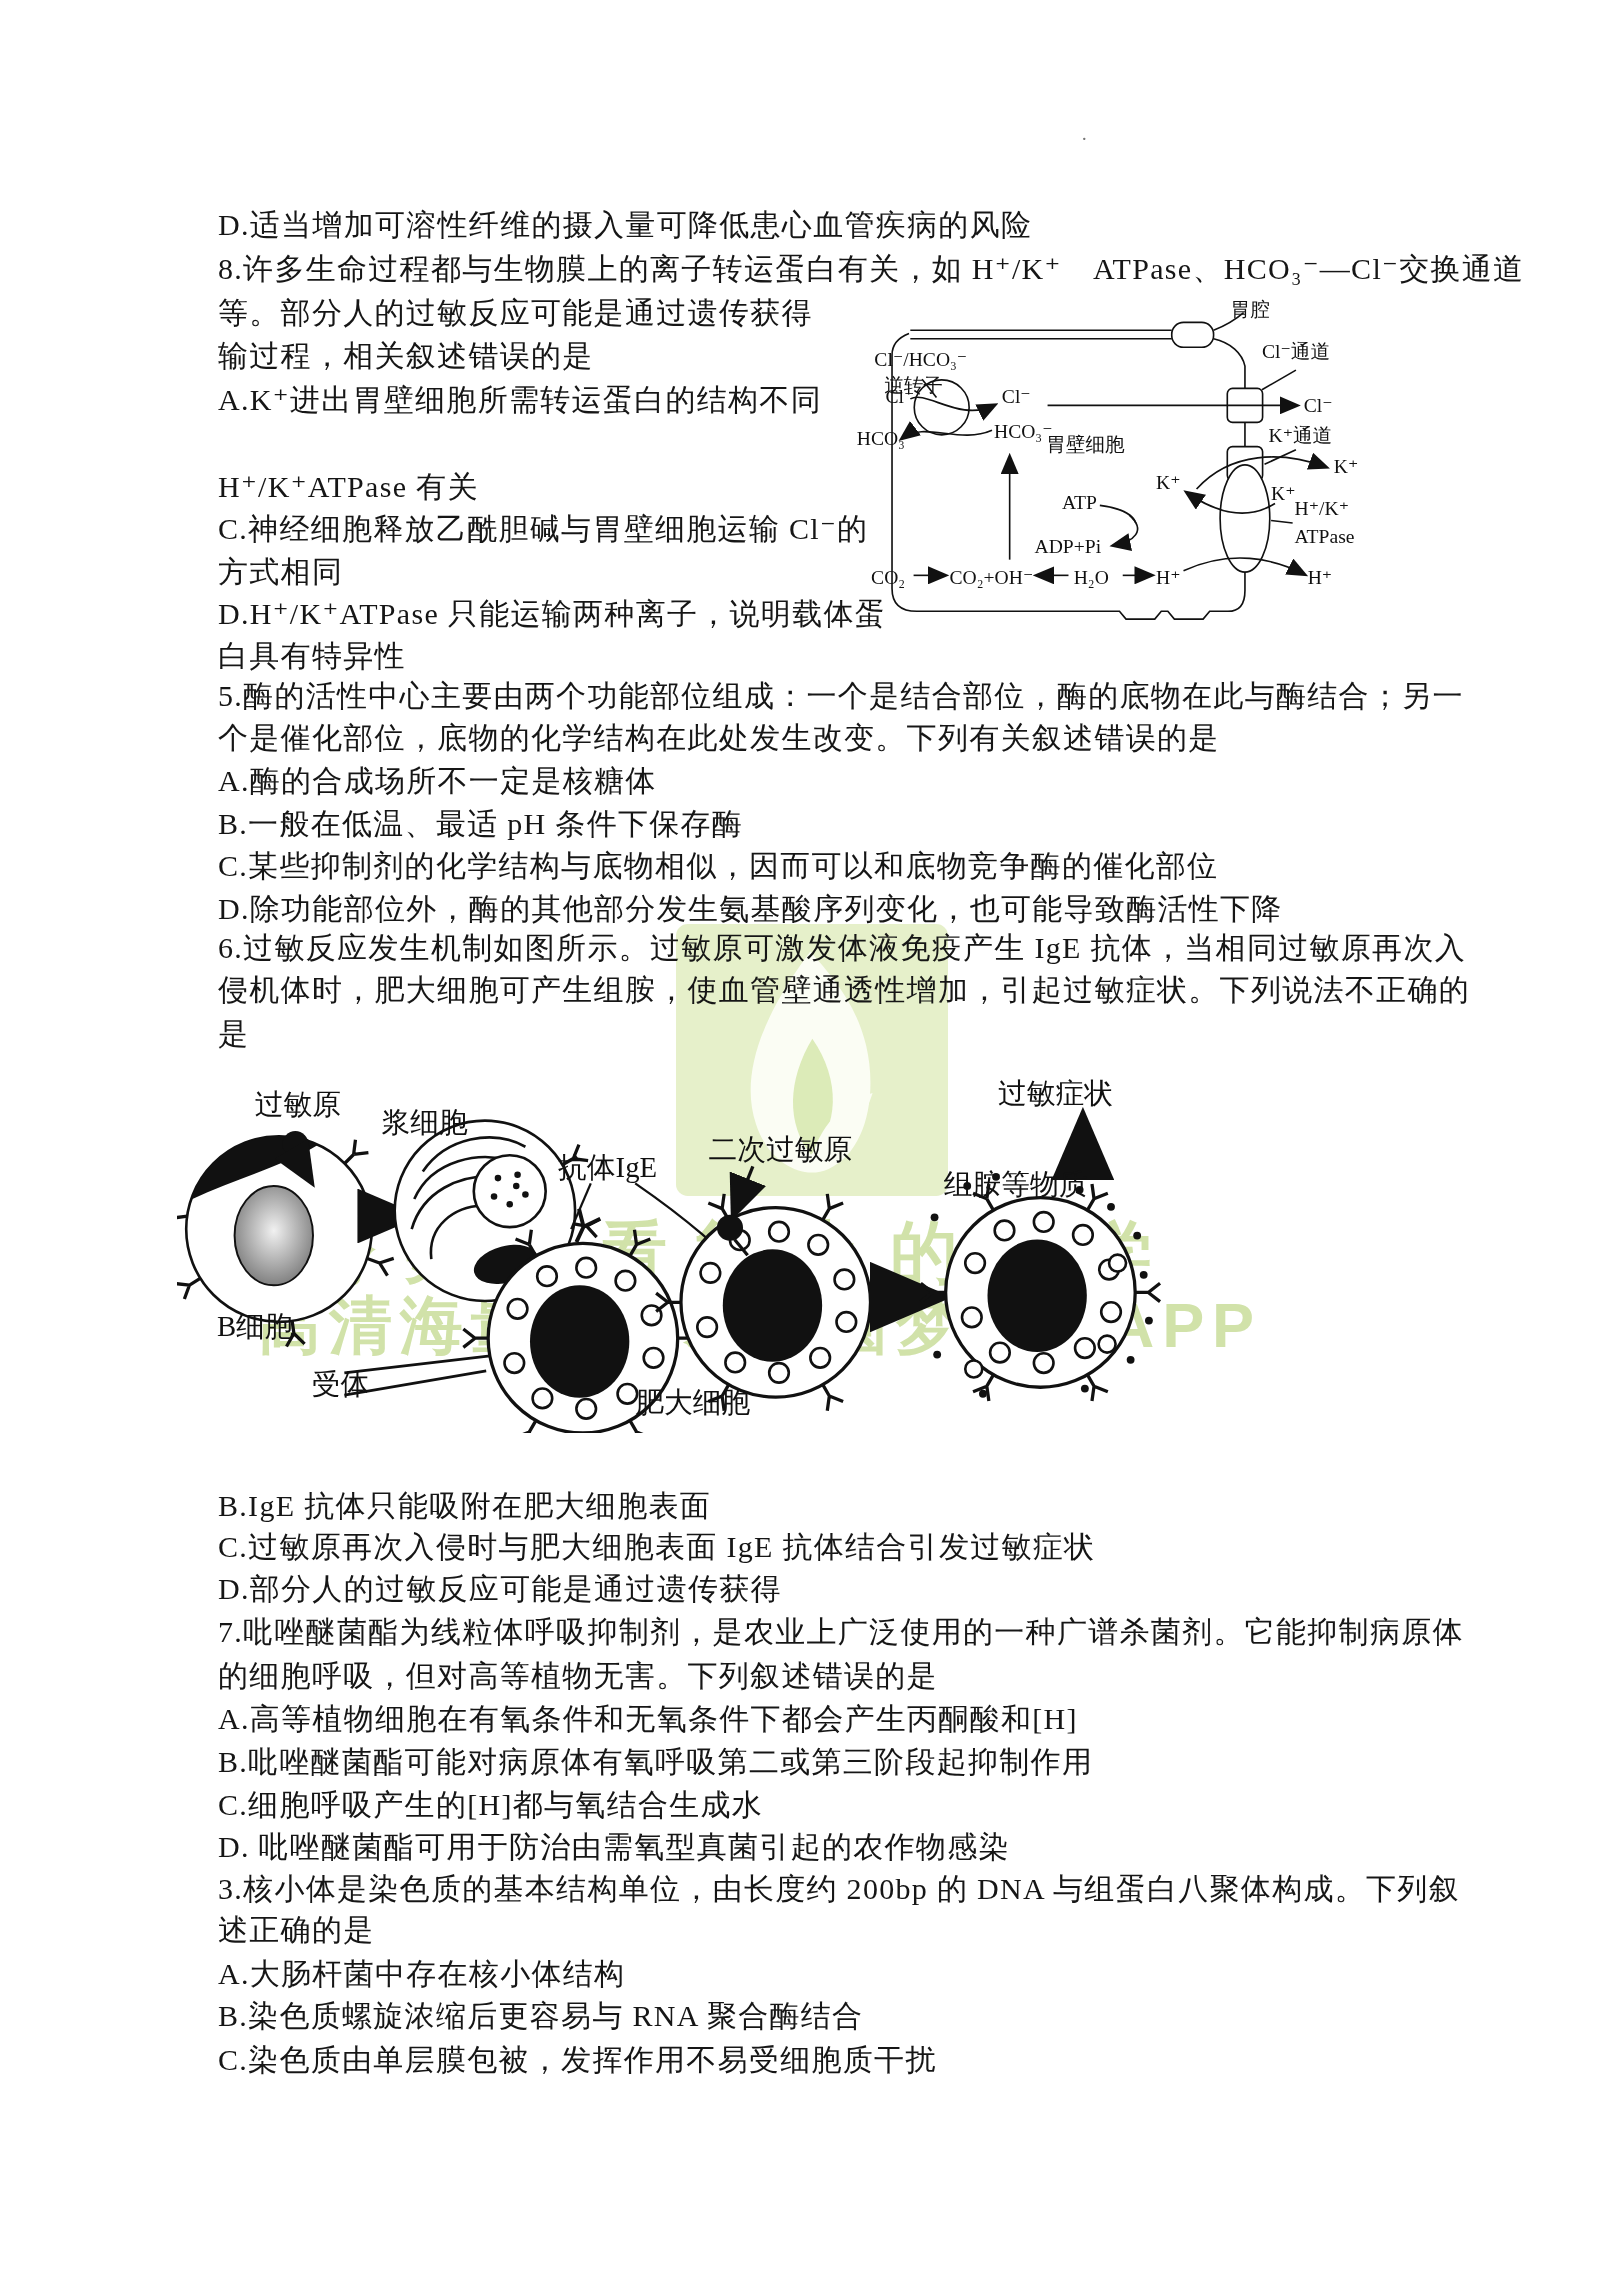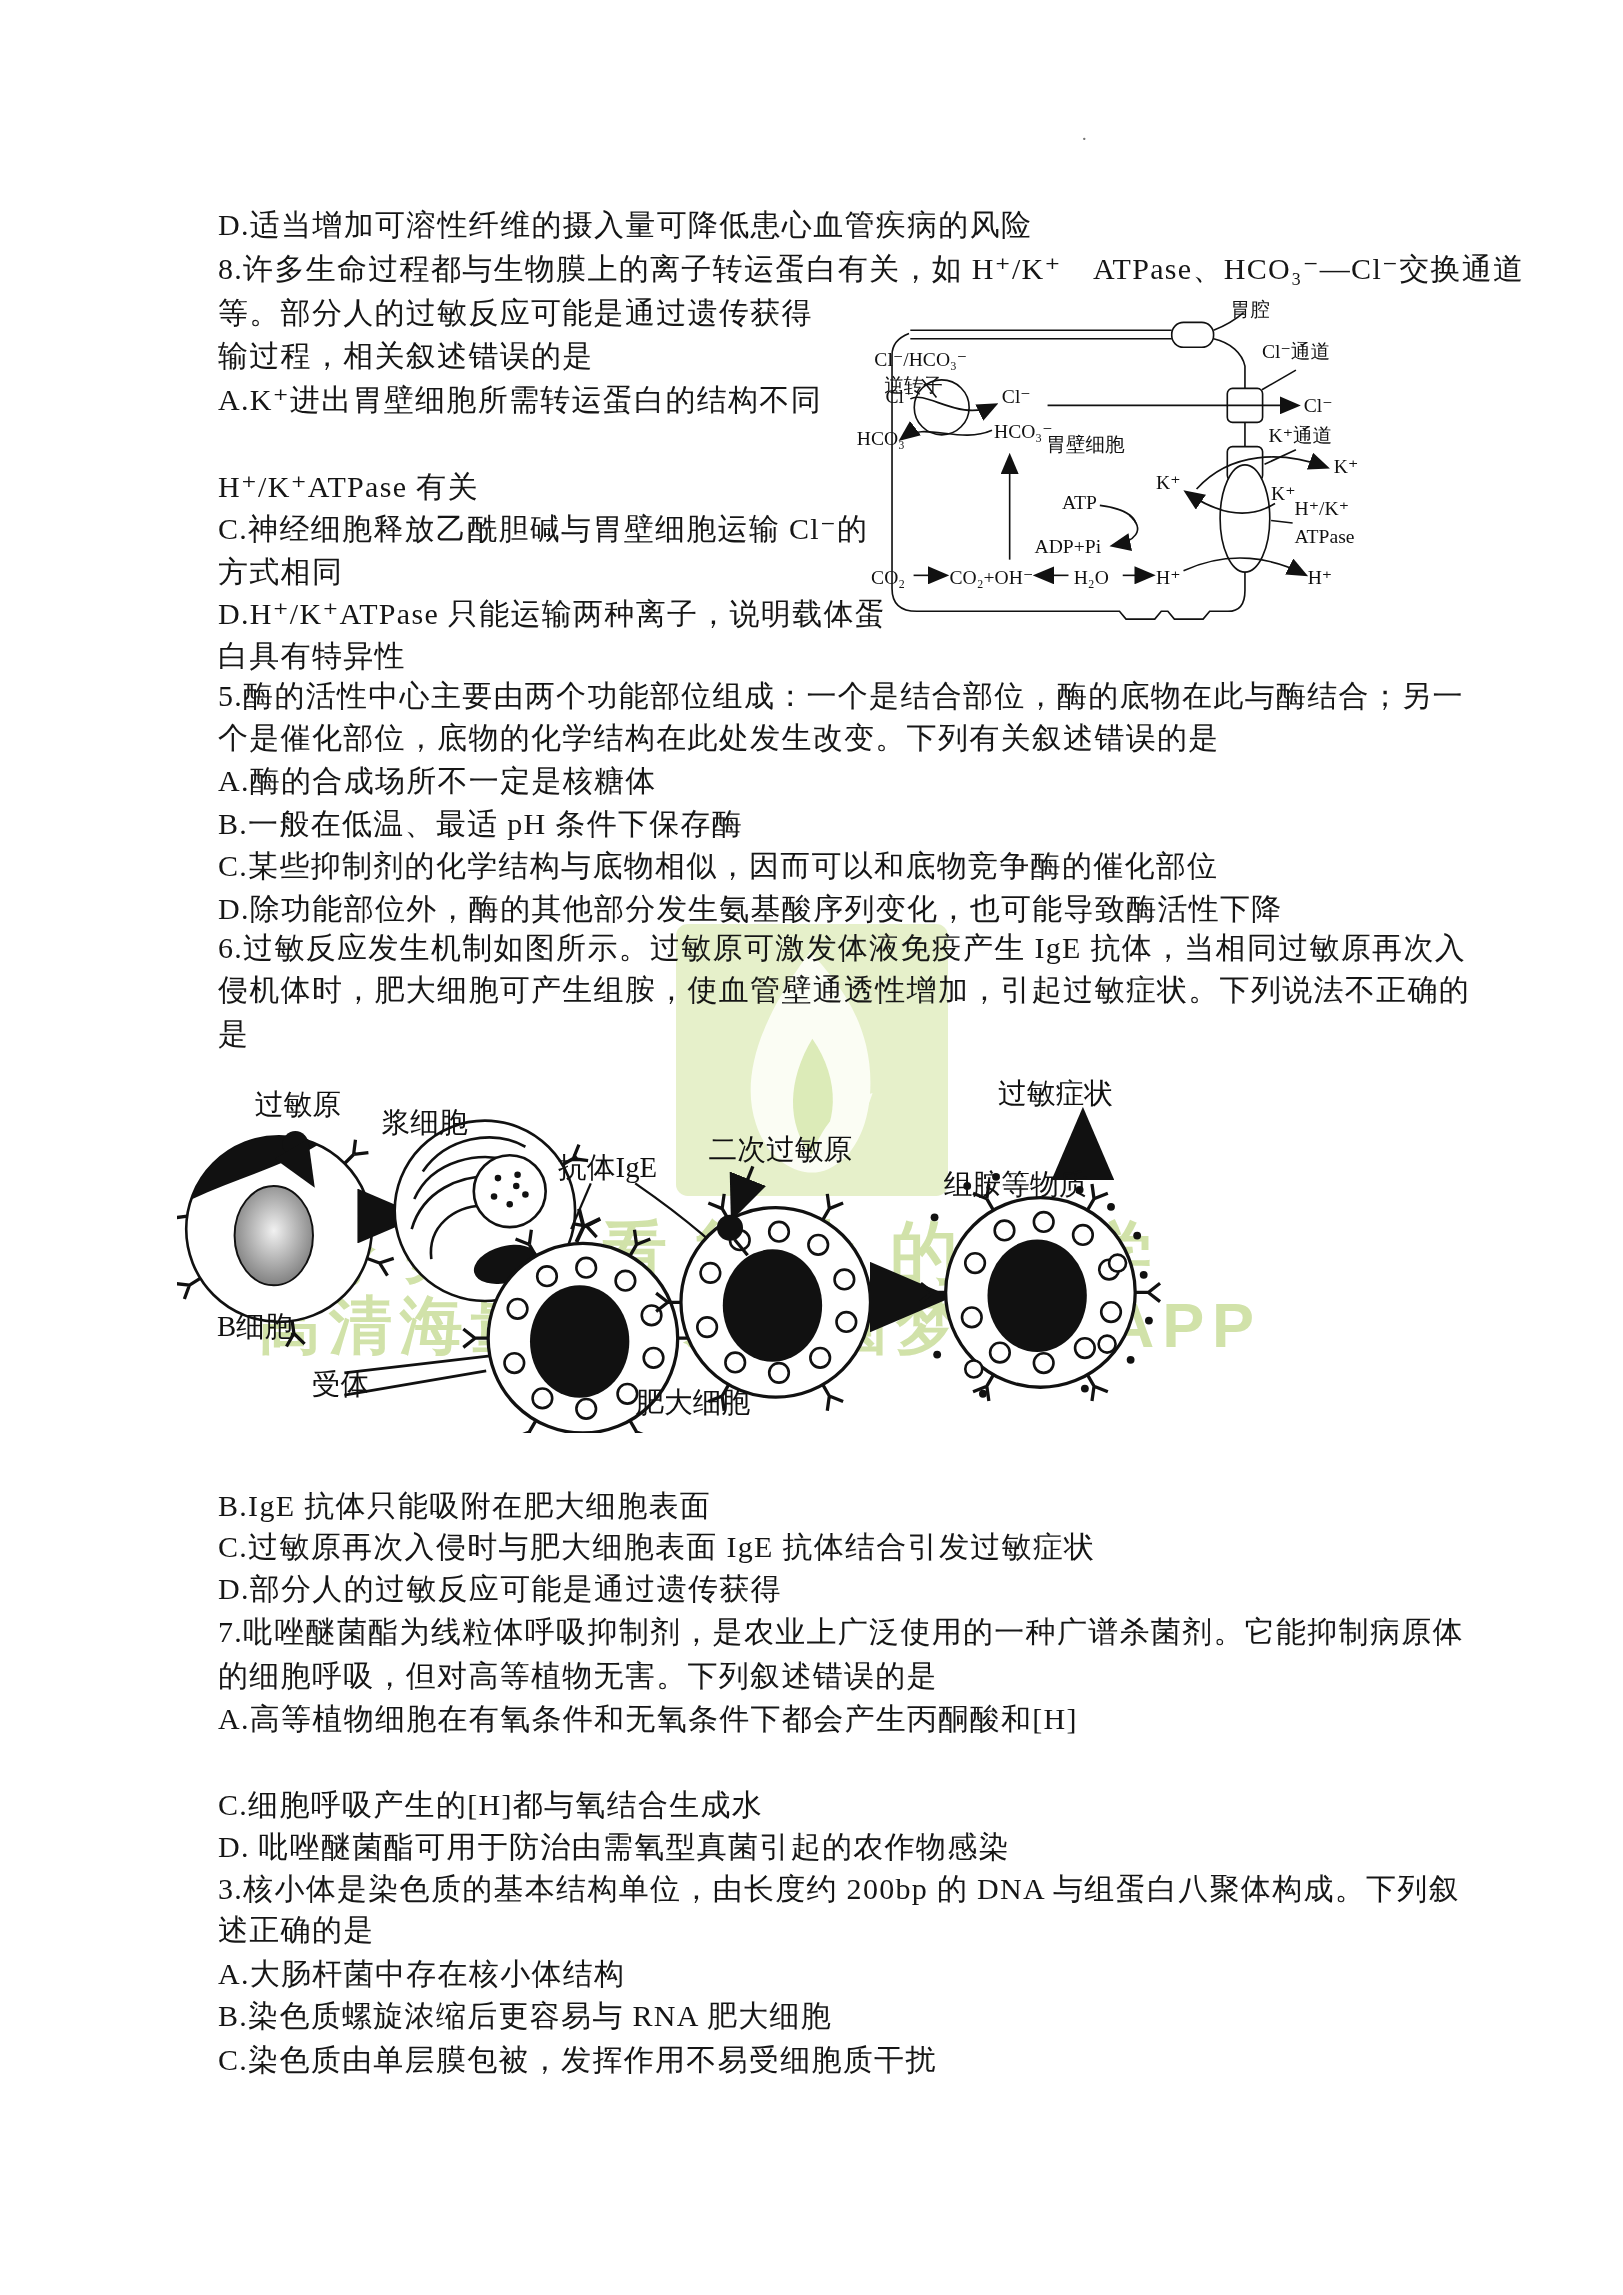--- a/index.html
+++ b/index.html
@@ -55,26 +55,27 @@
   <div class="tl" style="left:218px;top:890px">D.除功能部位外，酶的其他部分发生氨基酸序列变化，也可能导致酶活性下降</div>
   <div class="tl" style="left:218px;top:929px">6.过敏反应发生机制如图所示。过敏原可激发体液免疫产生 IgE 抗体，当相同过敏原再次入</div>
   <div class="tl" style="left:218px;top:971px">侵机体时，肥大细胞可产生组胺，使血管壁通透性增加，引起过敏症状。下列说法不正确的</div>
   <div class="tl" style="left:218px;top:1015px">是</div>
   <div class="tl" style="left:218px;top:1487px">B.IgE 抗体只能吸附在肥大细胞表面</div>
   <div class="tl" style="left:218px;top:1528px">C.过敏原再次入侵时与肥大细胞表面 IgE 抗体结合引发过敏症状</div>
   <div class="tl" style="left:218px;top:1570px">D.部分人的过敏反应可能是通过遗传获得</div>
   <div class="tl" style="left:218px;top:1613px">7.吡唑醚菌酯为线粒体呼吸抑制剂，是农业上广泛使用的一种广谱杀菌剂。它能抑制病原体</div>
   <div class="tl" style="left:218px;top:1657px">的细胞呼吸，但对高等植物无害。下列叙述错误的是</div>
   <div class="tl" style="left:218px;top:1700px">A.高等植物细胞在有氧条件和无氧条件下都会产生丙酮酸和[H]</div>
+  <div class="tl" style="left:218px;top:1743px">B.吡唑醚菌酯可能对病原体有氧呼吸第二或第三阶段起抑制作用</div>
   <div class="tl" style="left:218px;top:1786px">C.细胞呼吸产生的[H]都与氧结合生成水</div>
   <div class="tl" style="left:218px;top:1828px">D. 吡唑醚菌酯可用于防治由需氧型真菌引起的农作物感染</div>
   <div class="tl" style="left:218px;top:1870px">3.核小体是染色质的基本结构单位，由长度约 200bp 的 DNA 与组蛋白八聚体构成。下列叙</div>
   <div class="tl" style="left:218px;top:1911px">述正确的是</div>
   <div class="tl" style="left:218px;top:1955px">A.大肠杆菌中存在核小体结构</div>
-  <div class="tl" style="left:218px;top:1997px">B.染色质螺旋浓缩后更容易与 RNA 肥大细胞</div>
+  <div class="tl" style="left:218px;top:1997px">B.染色质螺旋浓缩后更容易与 RNA 聚合酶结合</div>
   <div class="tl" style="left:218px;top:2041px">C.染色质由单层膜包被，发挥作用不易受细胞质干扰</div>
 
   <svg id="d1" class="dsvg" width="576" height="366" viewBox="0 0 880 560">
     <defs>
       <marker id="ah" markerWidth="13" markerHeight="11" refX="10" refY="5.5" orient="auto">
         <path d="M0,0 L13,5.5 L0,11 Z" fill="#111"></path>
       </marker>
     </defs>
     <g stroke="#111" stroke-width="2.5" fill="none">
       <path d="M110,57 H510"></path>

